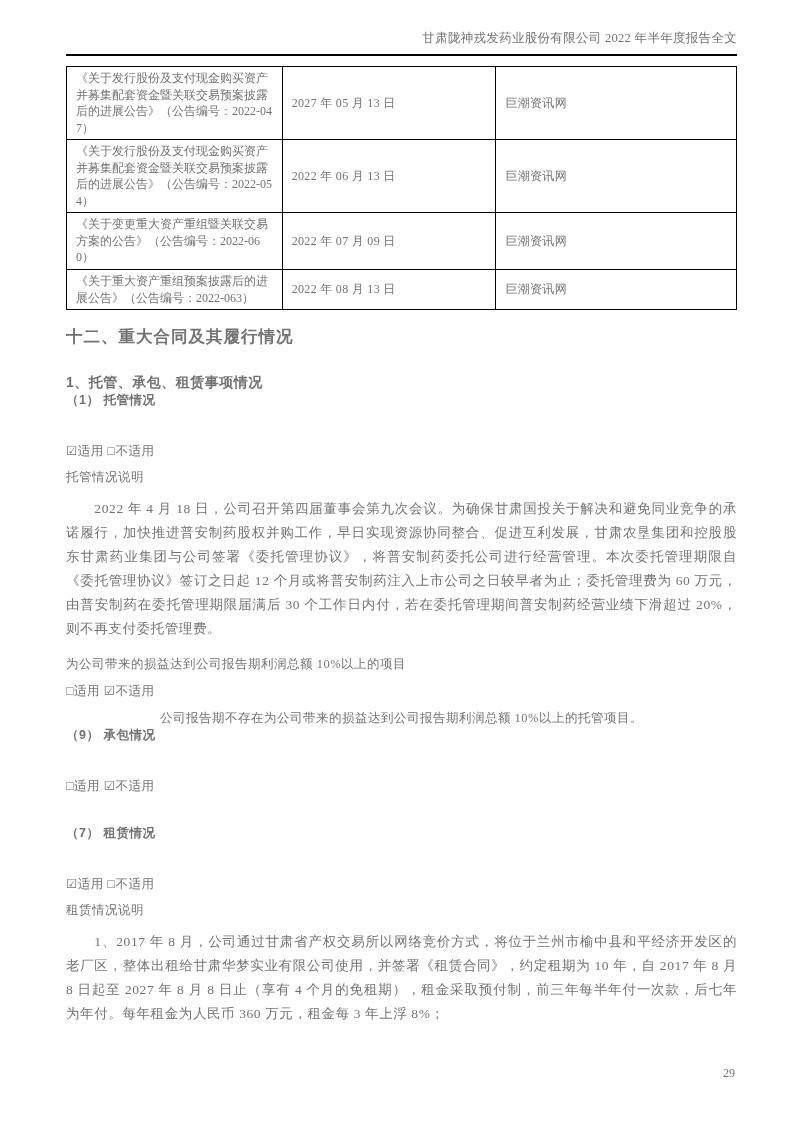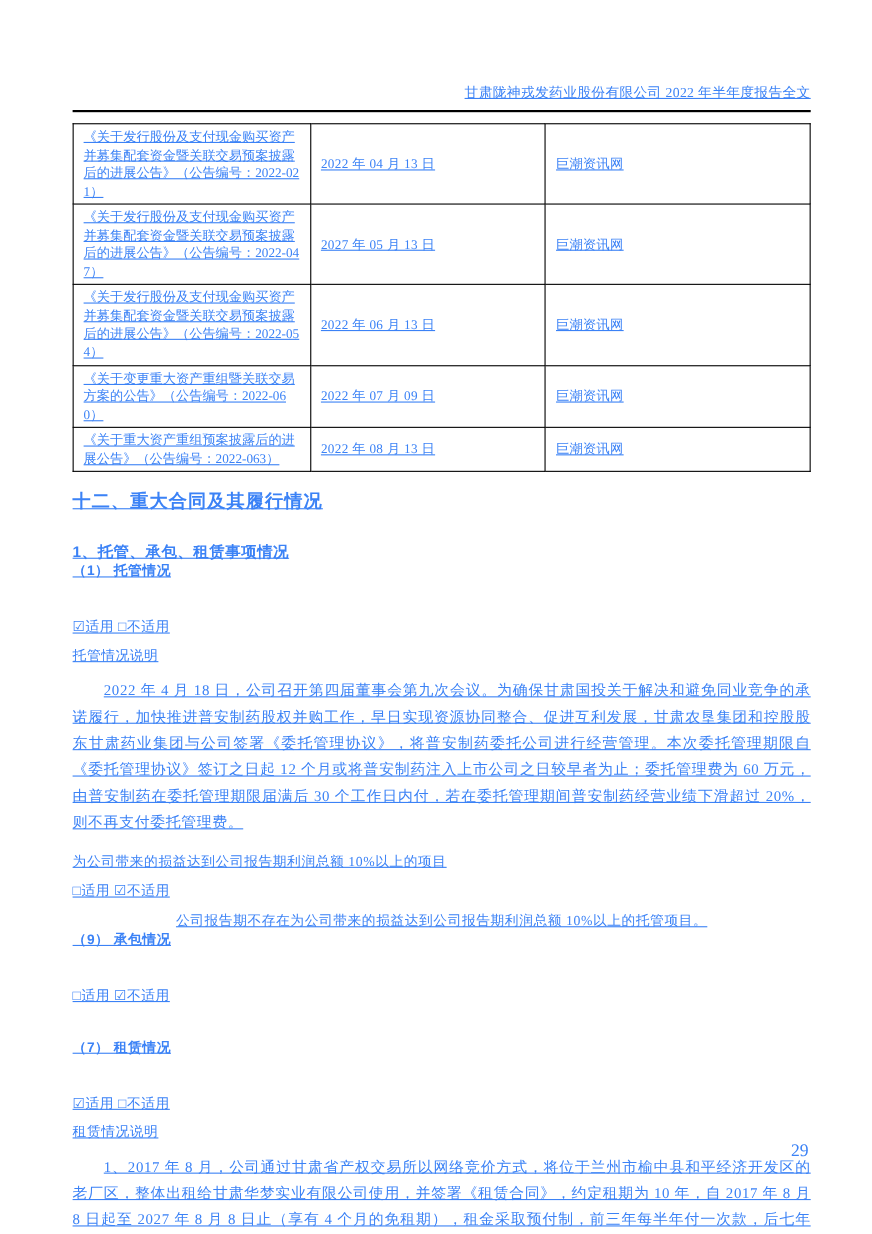--- a/index.html
+++ b/index.html
@@ -2,25 +2,24 @@
 <html><head>
 <meta charset="utf-8">
 <style>
   * { margin:0; padding:0; box-sizing:border-box; }
   html,body { background:#ffffff; }
   .page {
     position:relative;
     width:793px; height:1122px;
     margin:0 auto;
     background:#ffffff;
-    color:#3b82f6;
+    color:#737373;
     font-family:"Liberation Serif","DejaVu Serif",serif;
-    padding:76px 56px 0 66px;
+    padding:30px 56px 0 66px;
     overflow:hidden;
-    text-decoration:underline;
   }
   .doc-header {
     text-align:right;
     font-size:12.5px;
     letter-spacing:0.3px;
     padding-bottom:7px;
     border-bottom:2px solid #000;
   }
   table.ann-table {
     width:100%;
@@ -64,44 +63,39 @@
   .para {
     font-size:13.5px;
     line-height:24px;
     text-align:justify;
     text-indent:2.1em;
     margin-top:11px;
     letter-spacing:0.6px;
   }
   .page-number {
     position:absolute;
-    top:1038px;
+    top:1066px;
     right:58px;
-    font-size:16px;
+    font-size:12px;
   }
 </style>
 </head>
 <body>
 
 <div class="page">
 
   <div class="doc-header">甘肃陇神戎发药业股份有限公司 2022 年半年度报告全文</div>
 
   <table class="ann-table">
     <colgroup>
       <col style="width:32.2%">
       <col style="width:31.9%">
       <col style="width:35.9%">
     </colgroup>
     <tbody>
-      <tr>
-        <td class="c-name">《关于发行股份及支付现金购买资产并募集配套资金暨关联交易预案披露后的进展公告》（公告编号：2022-021）</td>
-        <td class="c-date">2022 年 04 月 13 日</td>
-        <td class="c-media">巨潮资讯网</td>
-      </tr>
       <tr>
         <td class="c-name">《关于发行股份及支付现金购买资产并募集配套资金暨关联交易预案披露后的进展公告》（公告编号：2022-047）</td>
         <td class="c-date">2027 年 05 月 13 日</td>
         <td class="c-media">巨潮资讯网</td>
       </tr>
       <tr>
         <td class="c-name">《关于发行股份及支付现金购买资产并募集配套资金暨关联交易预案披露后的进展公告》（公告编号：2022-054）</td>
         <td class="c-date">2022 年 06 月 13 日</td>
         <td class="c-media">巨潮资讯网</td>
       </tr>

